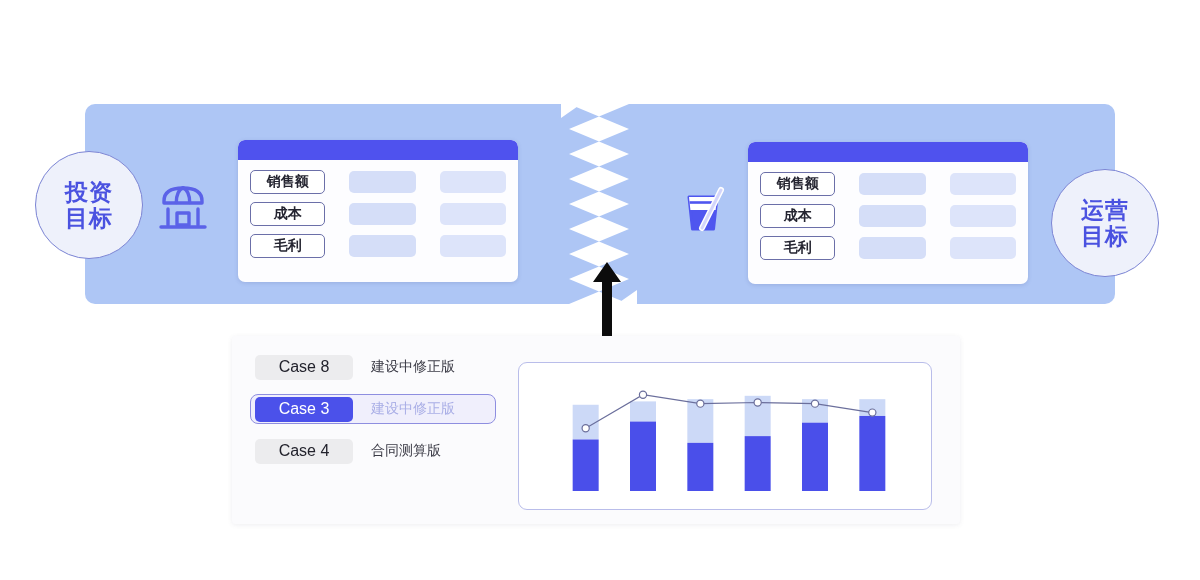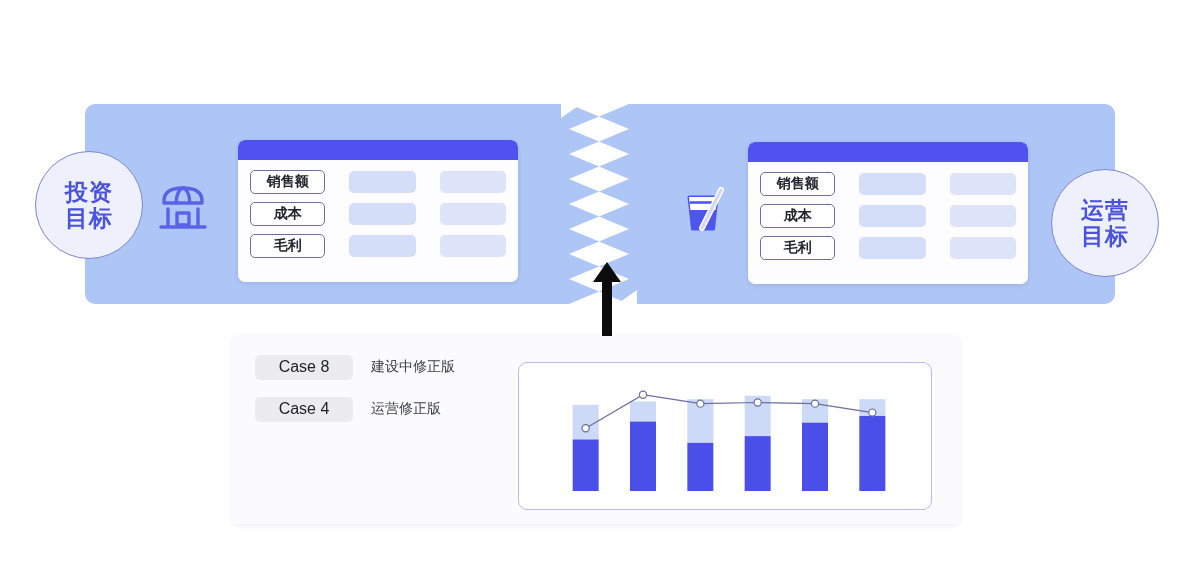--- a/index.html
+++ b/index.html
@@ -306,23 +306,27 @@
     </svg>
   </div>
 
   <div class="bottom-panel"></div>
 
   <div class="case-list">
     <div class="case-row">
       <div class="case-pill">Case 8</div>
       <div class="case-desc">建设中修正版</div>
     </div>
+    <div class="case-row selected">
+      <div class="case-pill">Case 3</div>
+      <div class="case-desc">建设中修正版</div>
+    </div>
     <div class="case-row">
       <div class="case-pill">Case 4</div>
-      <div class="case-desc">运营修正版</div>
+      <div class="case-desc">合同测算版</div>
     </div>
   </div>
 
   <div class="chart-card">
     <svg id="chart-svg" width="412" height="146" viewBox="0 0 412 146">
         <rect x="53.66666666666667" y="41.75999999999999" width="26" height="34.72" fill="#ccd9f7"></rect>
         <rect x="53.66666666666667" y="76.47999999999999" width="26" height="51.52000000000001" fill="#4a4fea"></rect>
         <rect x="111.00000000000001" y="38.39999999999999" width="26" height="20.16000000000001" fill="#ccd9f7"></rect>
         <rect x="111.00000000000001" y="58.56" width="26" height="69.44" fill="#4a4fea"></rect>
         <rect x="168.33333333333334" y="36.16000000000001" width="26" height="43.67999999999999" fill="#ccd9f7"></rect>

